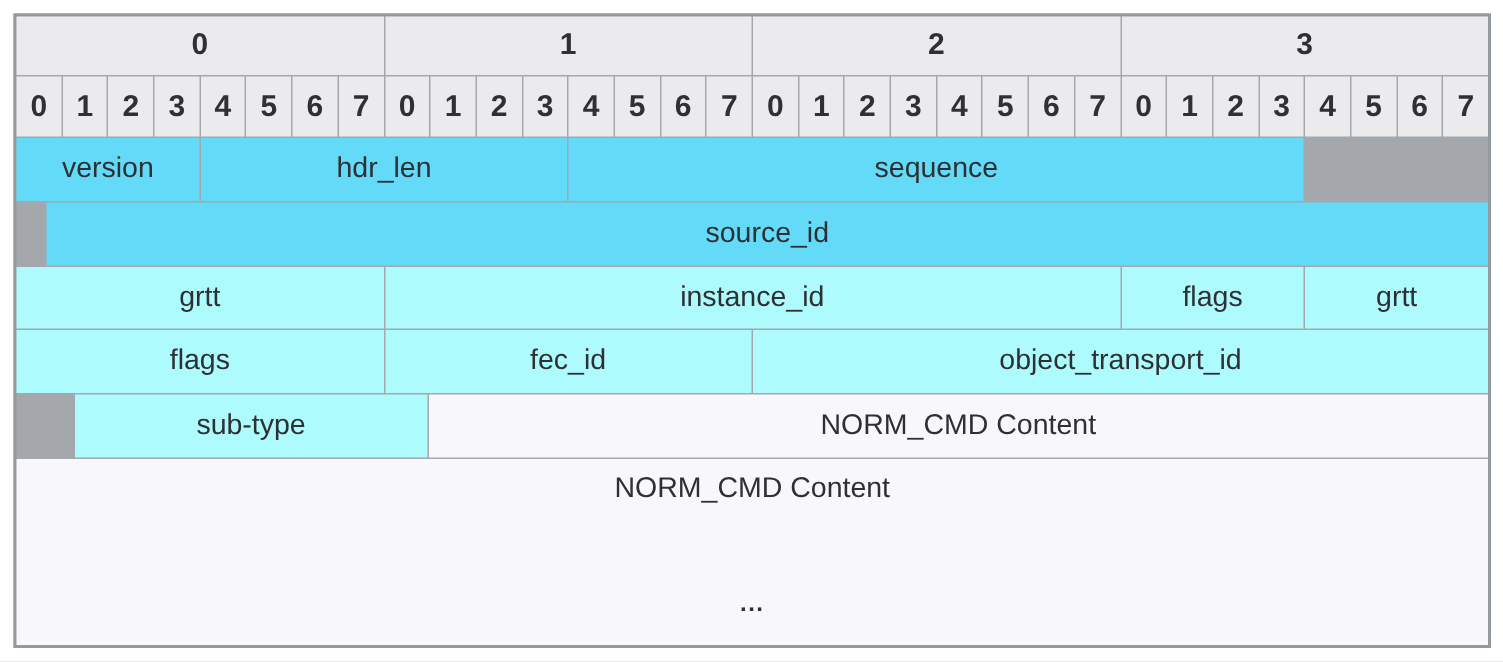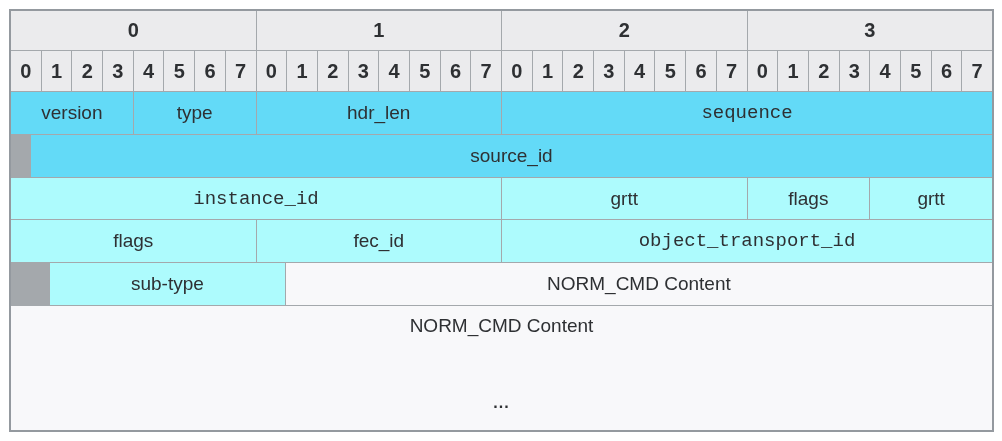--- a/index.html
+++ b/index.html
@@ -52,21 +52,21 @@
     overflow: hidden;
     white-space: nowrap;
   }
   .byte, .bit { font-weight: 700; font-size: 20px; }
   .dark  .cell { background: var(--dark-cyan); }
   .light .cell { background: var(--light-cyan); }
   .cell.plain  { background: var(--content-bg); }
   .s1  { grid-column: span 1; }
   .s4  { grid-column: span 4; }
   .s8  { grid-column: span 8; }
-  .s16 { grid-column: span 16; font-family: Liberation Mono, monospace; }
+  .s16 { grid-column: span 16; }
   .s24 { grid-column: span 24; }
   .s32 { grid-column: span 32; }
   .body {
     background: var(--content-bg);
     position: relative;
     display: block;
   }
   .body-label {
     text-align: center;
     padding-top: 9px;
@@ -126,32 +126,31 @@
       <div class="cell s1 bit">2</div>
       <div class="cell s1 bit">3</div>
       <div class="cell s1 bit">4</div>
       <div class="cell s1 bit">5</div>
       <div class="cell s1 bit">6</div>
       <div class="cell s1 bit">7</div>
     </div>
 
   <div class="row r-f1 dark">
     <div class="cell s4">version</div>
-    <div class="cell s4">type</div>
     <div class="cell s8">hdr_len</div>
     <div class="cell s16">sequence</div>
   </div>
 
   <div class="row r-f2 dark">
     <div class="cell s32">source_id</div>
   </div>
 
   <div class="row r-f3 light">
+    <div class="cell s8">grtt</div>
     <div class="cell s16">instance_id</div>
-    <div class="cell s8">grtt</div>
     <div class="cell s4">flags</div>
     <div class="cell s4">grtt</div>
   </div>
 
   <div class="row r-f4 light">
     <div class="cell s8">flags</div>
     <div class="cell s8">fec_id</div>
     <div class="cell s16">object_transport_id</div>
   </div>
 

